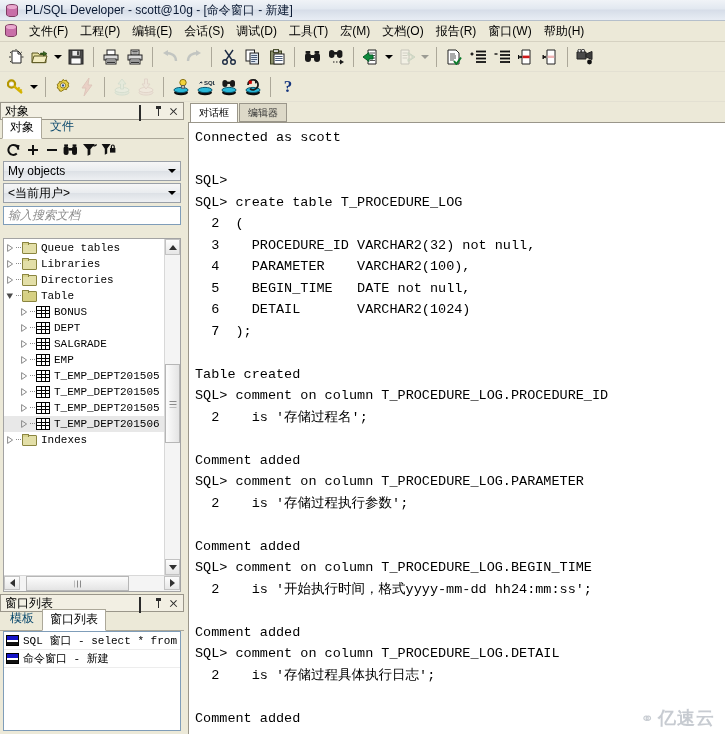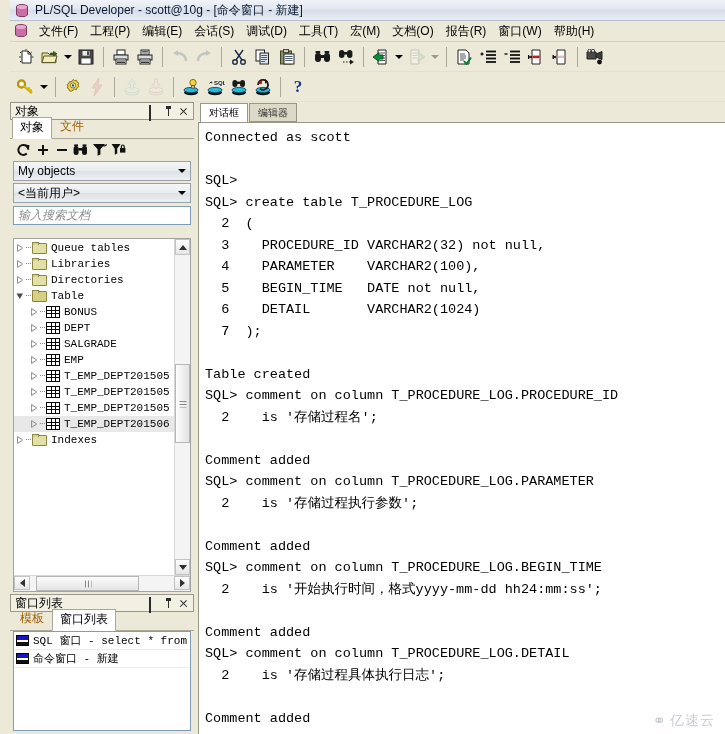--- a/index.html
+++ b/index.html
@@ -10,21 +10,20 @@
     background: #d4d0c8;
     font-family: "Liberation Sans", sans-serif;
     font-size: 12px;
   }
   #app {
     position: relative;
     width: 725px; height: 734px;
     background: #ece9d8;
     display: flex;
     flex-direction: column;
-    padding-left: 10px;
   }
 
   
   .titlebar {
     height: 21px;
     background: linear-gradient(to bottom, #f0f3f7 0%, #e2e8f0 45%, #d6dde8 50%, #e8edf4 100%);
     border-bottom: 1px solid #b5bfcb;
     display: flex;
     align-items: center;
     padding-left: 5px;
@@ -206,21 +205,21 @@
     display: flex;
     align-items: flex-end;
     background: #ece9d8;
     border-bottom: 1px solid #aca899;
     padding-left: 2px;
     flex: 0 0 auto;
   }
   .ptab {
     font-size: 12px;
     padding: 1px 7px 2px 7px;
-    color: #a16207;
+    color: #0c4a6e;
     cursor: default;
     border: 1px solid transparent;
     white-space: nowrap;
   }
   .ptab.sel {
     color: #000;
     background: #fff;
     border: 1px solid #aca899;
     border-bottom: 1px solid #fff;
     margin-bottom: -1px;
@@ -519,23 +518,23 @@
   .watermark {
     position: absolute;
     right: 10px; bottom: 4px;
     display: flex;
     align-items: center;
     gap: 4px;
     opacity: .55;
     pointer-events: none;
   }
   .wm-text {
-    font-size: 14px;
+    font-size: 18px;
     color: #9aa2ad;
-    font-weight: normal;
+    font-weight: bold;
     letter-spacing: 1px;
   }
   .wm-glyph { color: #9aa2ad; font-size: 16px; }
 </style>
 </head>
 <body>
 
 <div id="app">
 
   <div class="titlebar">

